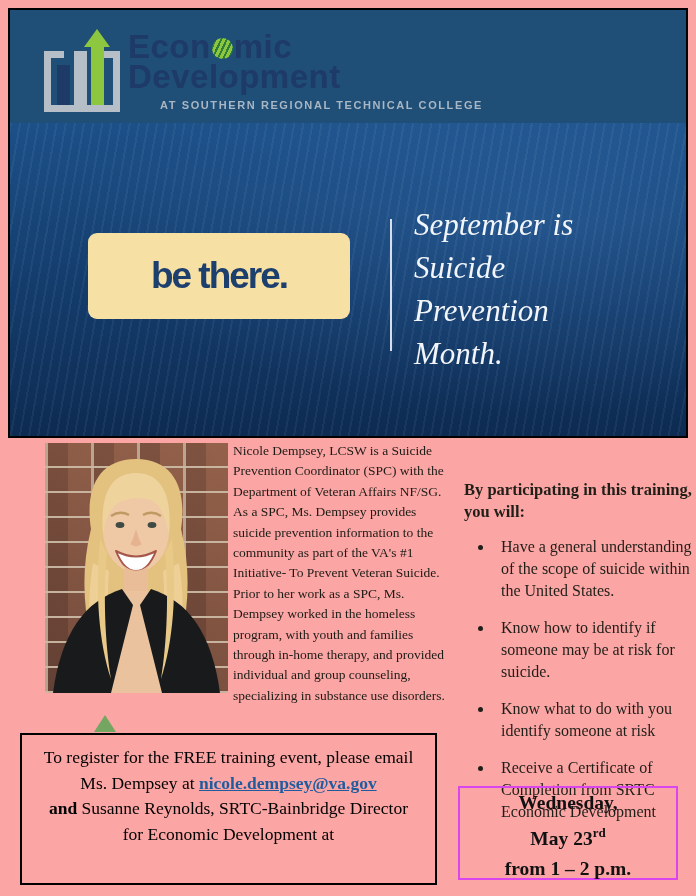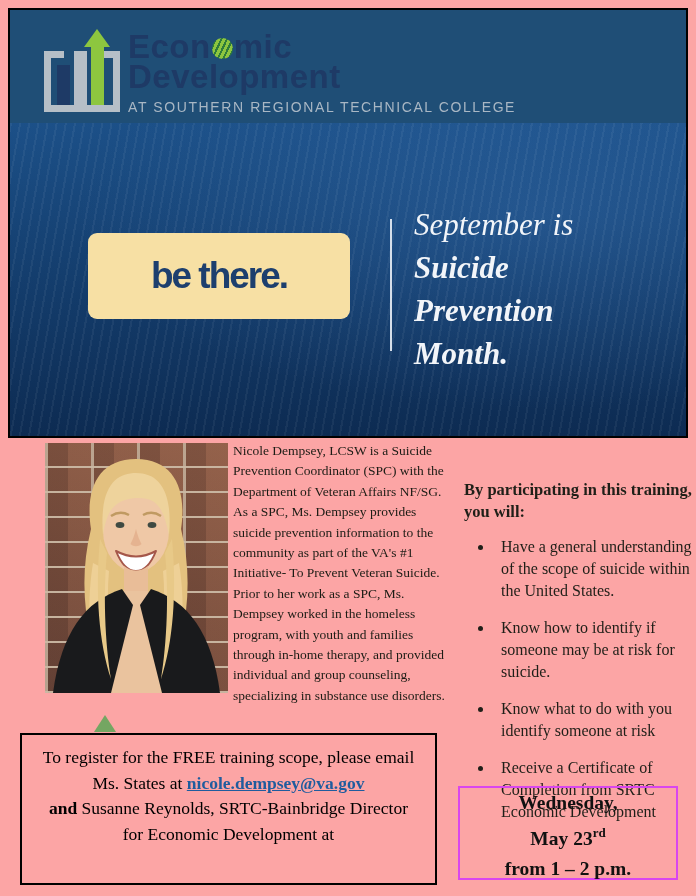--- a/index.html
+++ b/index.html
@@ -26,32 +26,32 @@
   .bar-navy{position:absolute;left:17px;bottom:9px;width:13px;height:40px;background:#1e3a66;}
   .bar-gray{position:absolute;left:34px;bottom:9px;width:13px;height:54px;background:#b6bfc7;}
   .bar-green{position:absolute;left:51px;bottom:9px;width:13px;height:62px;background:#8dc63f;}
   .arrow-head{position:absolute;left:44px;bottom:67px;width:0;height:0;
       border-left:13px solid transparent;border-right:13px solid transparent;border-bottom:18px solid #8dc63f;}
   .logo-text{margin-left:6px;padding-top:6px;font-family:"Liberation Sans",sans-serif;}
   .logo-line{font-size:33px;font-weight:bold;color:#1e3a66;line-height:30px;letter-spacing:.5px;}
   .globe{display:inline-block;width:21px;height:21px;border-radius:50%;margin:0 1px;
       background:repeating-linear-gradient(115deg,#8dc63f 0 3px,#2f7c3b 3px 5px);
       vertical-align:baseline;transform:translateY(1px);}
-  .logo-tagline{margin-top:7px;font-size:14px;font-weight:normal;letter-spacing:1.6px;color:#a9b7c4;}
+  .logo-tagline{margin-top:7px;font-size:11px;font-weight:bold;letter-spacing:1.6px;color:#a9b7c4;margin-left:32px;}
 
   
   .bethere{position:absolute;left:78px;top:110px;width:262px;height:86px;border-radius:9px;
       background:#f7e0a4;display:flex;align-items:center;justify-content:center;
       font-family:"Liberation Sans",sans-serif;font-weight:bold;font-size:37px;
       letter-spacing:-2px;color:#1d3f6e;}
   .vline{position:absolute;left:380px;top:96px;width:2px;height:132px;background:#dfe7f0;opacity:.95;}
   .headline{position:absolute;left:404px;top:84px;color:#f2f5f9;
       font-family:"Liberation Serif",serif;font-style:italic;font-size:31px;line-height:36px;}
   .headline .h-light{font-weight:normal;margin-bottom:3px;}
-  .headline .h-bold{font-weight:bold;margin-top:7px;}
+  .headline .h-bold{font-weight:normal;margin-top:7px;}
 
   
   .portrait{position:absolute;left:45px;top:443px;width:183px;height:250px;overflow:hidden;
       background:
         repeating-linear-gradient(0deg, rgba(203,185,164,.95) 0 2px, transparent 2px 25px),
         repeating-linear-gradient(90deg, rgba(203,185,164,.8) 0 3px, transparent 3px 46px),
         repeating-linear-gradient(90deg, rgba(70,50,40,.28) 0 23px, rgba(140,105,80,.18) 23px 46px),
         linear-gradient(200deg,#96604a,#7e4f3e 60%,#6e463a);}
   .portrait svg{position:absolute;left:0;top:0;}
 
@@ -162,22 +162,22 @@
       <li>Have a general understanding of the scope of suicide within the United States.</li>
       <li>Know how to identify if someone may be at risk for suicide.</li>
       <li>Know what to do with you identify someone at risk</li>
       <li>Receive a Certificate of Completion from SRTC Economic Development</li>
     </ul>
   </div>
 
   <div class="triangle"></div>
 
   <div class="regbox">
-    <div>To register for the FREE training scope, please email</div>
-    <div><span>Ms. States at </span><a href="#">nicole.dempsey@va.gov</a></div>
+    <div>To register for the FREE training event, please email</div>
+    <div><span>Ms. Dempsey at </span><a href="#">nicole.dempsey@va.gov</a></div>
     <div><b>and</b><span> Susanne Reynolds, SRTC-Bainbridge Director</span></div>
     <div>for Economic Development at</div>
   </div>
 
   <div class="eventbox">
     <div>Wednesday,</div>
     <div><span>May 23</span><sup>rd</sup></div>
     <div>from 1 – 2 p.m.</div>
   </div>
 

